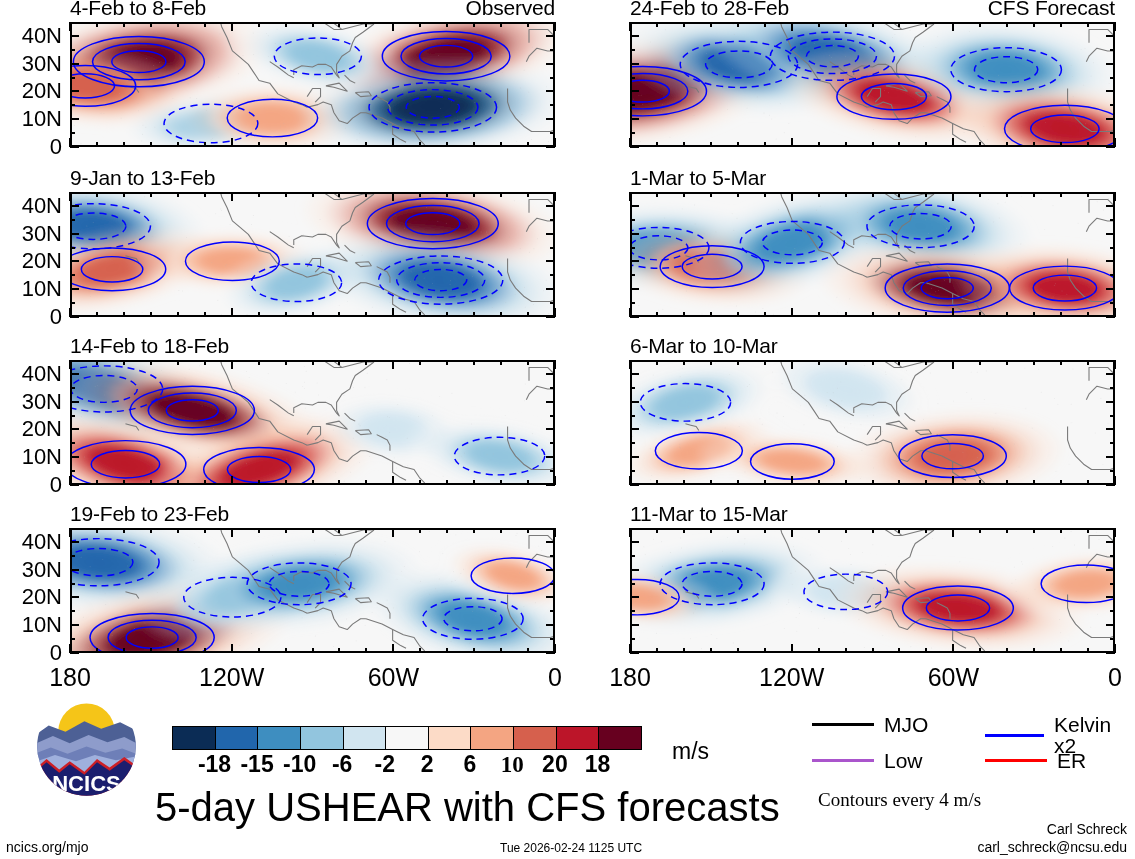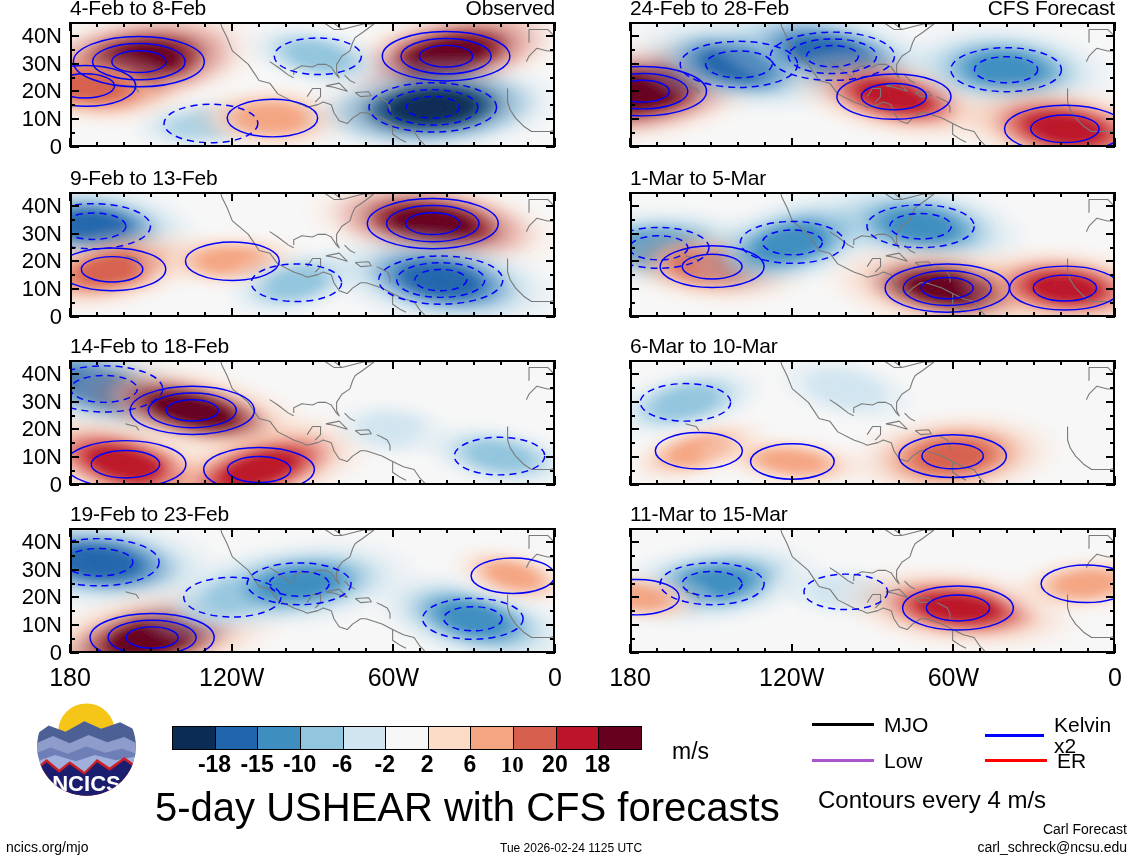--- a/index.html
+++ b/index.html
@@ -33,21 +33,21 @@
   #colorbar{position:absolute;display:flex;border:1px solid #000;box-sizing:content-box;}
   #colorbar div{height:100%;}
   .cbtick{position:absolute;font-size:23px;line-height:23px;
           transform:translateX(-50%);white-space:nowrap;font-weight:bold;}
   #cbunit{position:absolute;font-size:23px;line-height:23px;}
 
   
   .legitem{position:absolute;display:flex;align-items:center;gap:10px;}
   .legline{width:62px;height:0;border-top-width:3px;border-top-style:solid;}
   .legtxt{font-size:21px;line-height:21px;}
-  #contourNote{position:absolute;font-size:24px;line-height:19px;}
+  #contourNote{position:absolute;font-size:19px;line-height:19px;font-family:Liberation Serif, serif;}
 
   
   #mainTitle{position:absolute;font-size:40px;line-height:40px;white-space:nowrap;}
   #siteUrl{position:absolute;font-size:14px;line-height:14px;}
   #stamp{position:absolute;font-size:12px;line-height:12px;}
   #author{position:absolute;font-size:14px;line-height:14px;text-align:right;}
   #email{position:absolute;font-size:14px;line-height:14px;text-align:right;}
   #logo{position:absolute;}
 </style>
 </head>
@@ -334,21 +334,21 @@
       <div class="tick tkl" style="top: 54.5556px; width: 5px;"></div>
       <div class="tick tkr" style="top: 54.5556px; width: 5px;"></div>
       <div class="tick tkl" style="top: 40.6667px; width: 9px;"></div>
       <div class="tick tkr" style="top: 40.6667px; width: 9px;"></div>
       <div class="tick tkl" style="top: 26.7778px; width: 5px;"></div>
       <div class="tick tkr" style="top: 26.7778px; width: 5px;"></div>
       <div class="tick tkl" style="top: 12.8889px; width: 9px;"></div>
       <div class="tick tkr" style="top: 12.8889px; width: 9px;"></div>
     </div>
     <div class="panel" style="left: 70px; top: 192px; width: 485px; height: 125px;">
-      <div class="title">9-Feb to 13-Feb</div>
+      <div class="title">9-Jan to 13-Feb</div>
       <div class="plotbox">
         <svg viewBox="0 0 485 125" preserveAspectRatio="none">
           <defs>
             <radialGradient id="g1_0">
               <stop offset="0%" stop-color="#2166ac" stop-opacity="1"></stop>
               <stop offset="42%" stop-color="#2166ac" stop-opacity="0.95"></stop>
               <stop offset="62%" stop-color="#92c5de" stop-opacity="0.85"></stop>
               <stop offset="82%" stop-color="#d1e5f0" stop-opacity="0.6"></stop>
               <stop offset="100%" stop-color="#d1e5f0" stop-opacity="0"></stop>
             </radialGradient>
@@ -2325,14 +2325,14 @@
     <path d="M0,57 L16,51 L32,57 L50,50 L68,56 L84,52 L100,58 L100,72 L0,72 Z" fill="#6e7fb8"></path>
     <path d="M0,65 L20,58 L40,64 L58,58 L78,63 L100,59 L100,74 L0,74 Z" fill="#9fb0dd"></path>
     <path d="M0,72 L12,62 L24,72 L34,64 L48,74 L60,62 L72,70 L86,60 L100,70 L100,100 L0,100 Z" fill="#cc1f26"></path>
     <path d="M0,75 L12,65 L24,75 L34,67 L48,77 L60,65 L72,73 L86,63 L100,73 L100,100 L0,100 Z" fill="#1b1e6e"></path>
     <text x="50" y="92" font-family="Liberation Sans, sans-serif" font-size="21" font-weight="bold" fill="#ffffff" text-anchor="middle">NCICS</text>
   </g>
 </svg></div>
 <div id="mainTitle" style="left: 155px; top: 787px;">5-day USHEAR with CFS forecasts</div>
 <div id="siteUrl" style="left: 6px; top: 840px;">ncics.org/mjo</div>
 <div id="stamp" style="left: 500px; top: 842px;">Tue 2026-02-24 1125 UTC</div>
-<div id="author" style="right: 8px; top: 822px;">Carl Forecast</div>
+<div id="author" style="right: 8px; top: 822px;">Carl Schreck</div>
 <div id="email" style="right: 8px; top: 840px;">carl_schreck@ncsu.edu</div>
 
 </body></html>

